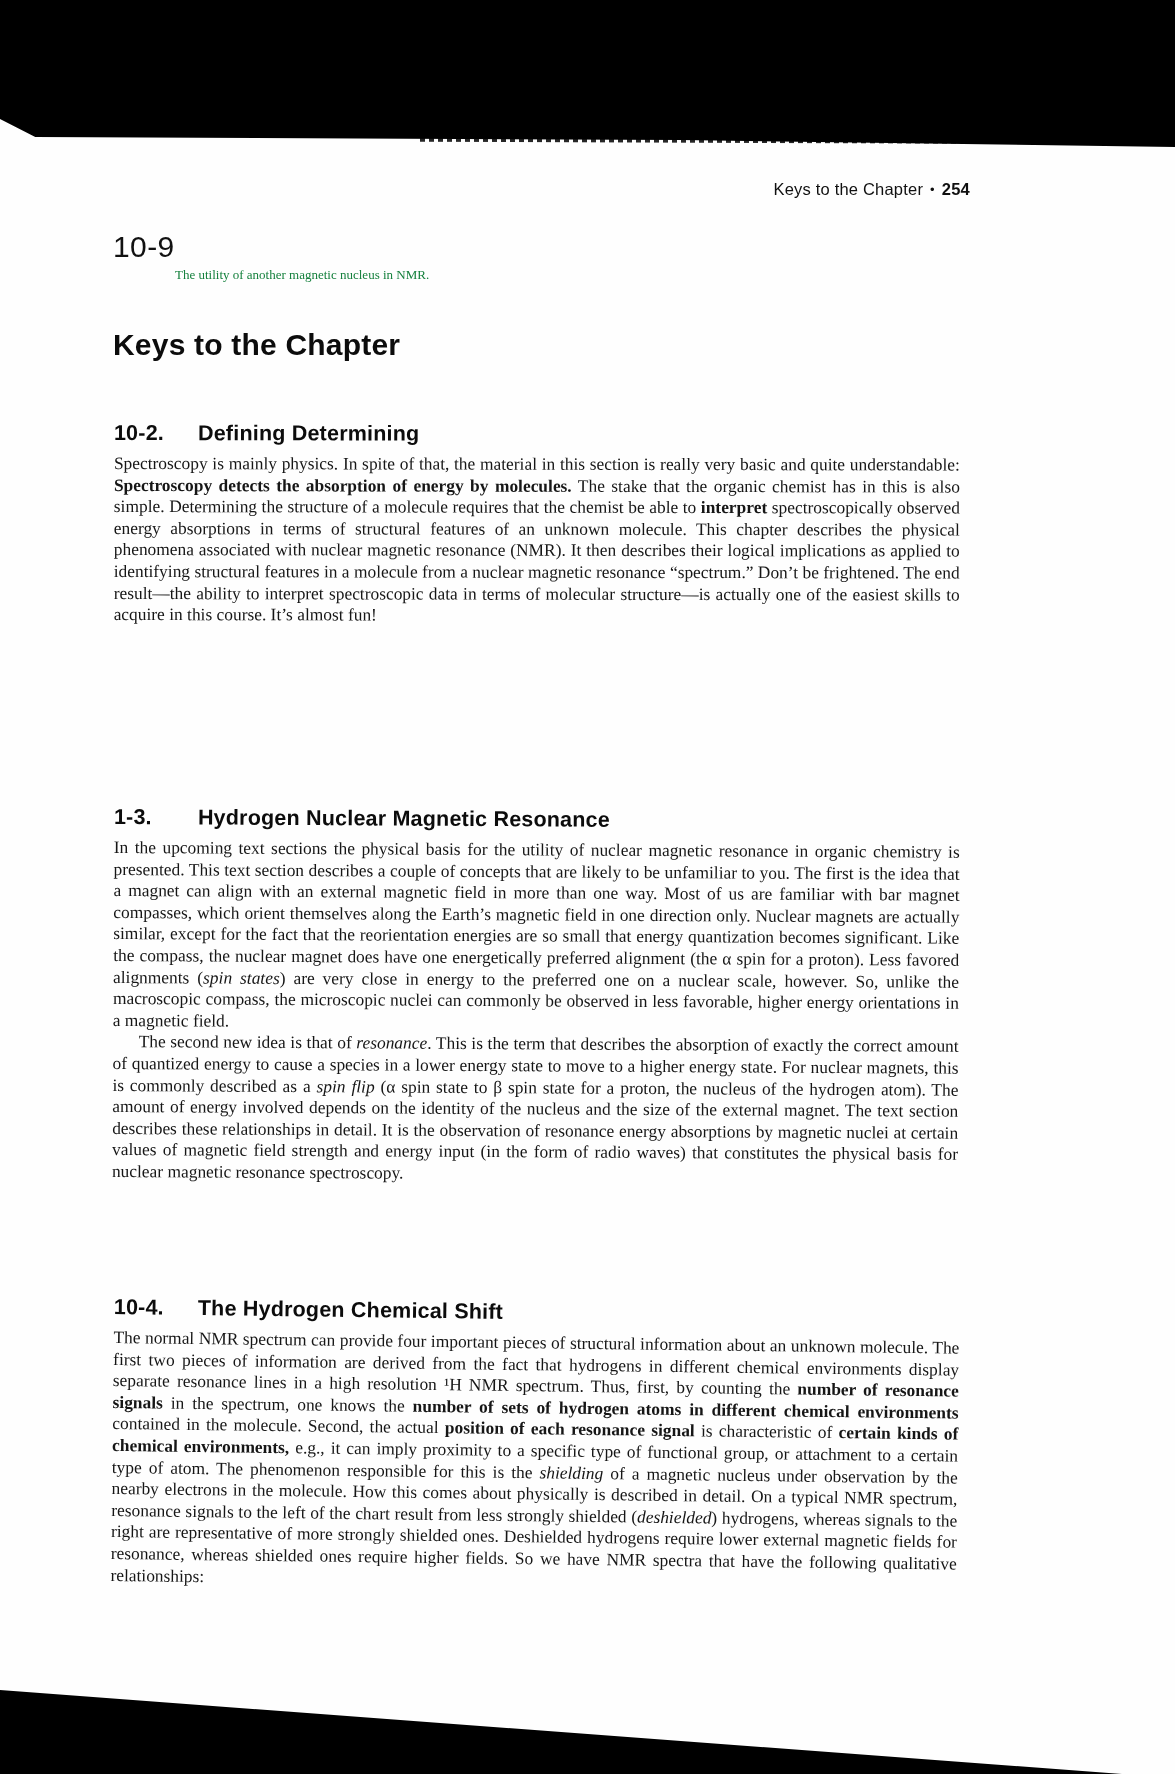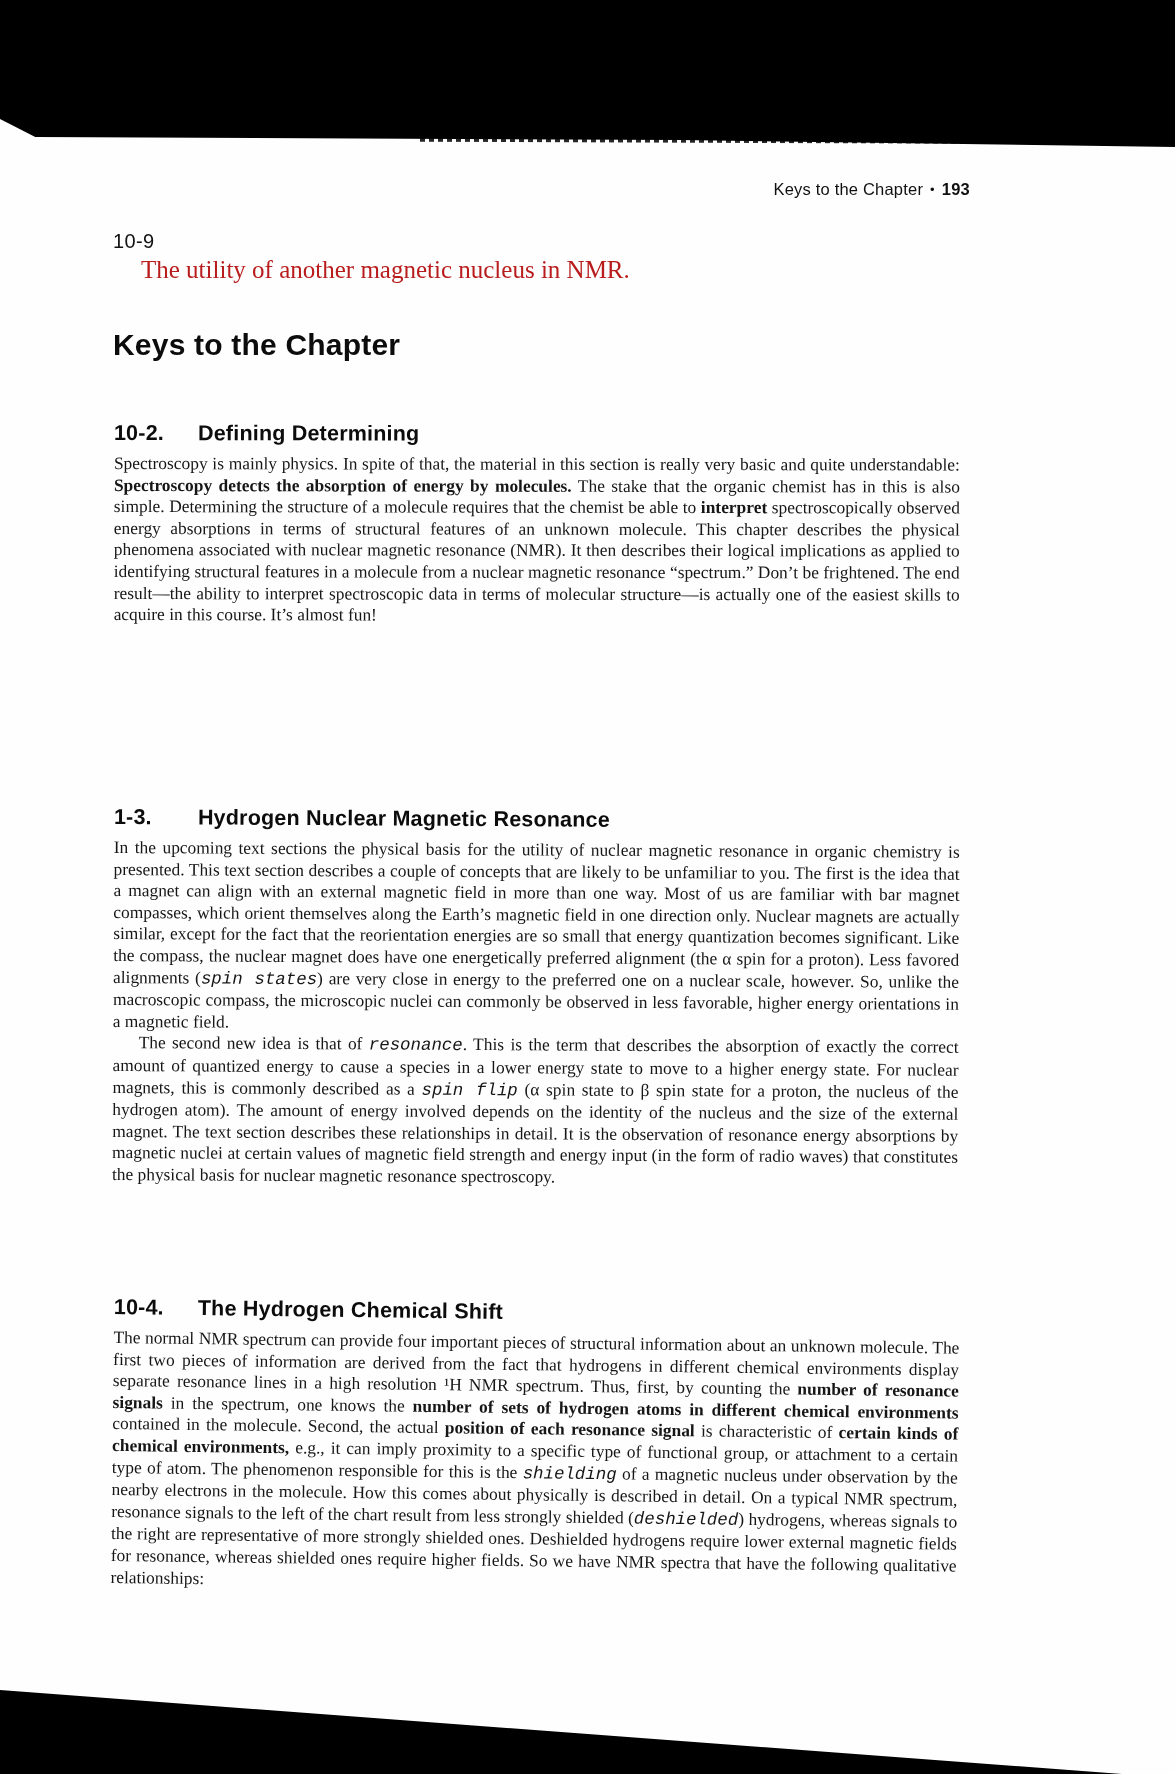--- a/index.html
+++ b/index.html
@@ -32,23 +32,23 @@
     position:absolute;top:180px;right:205px;
     font-family:"Liberation Sans",sans-serif;
     font-size:16.5px;letter-spacing:.2px;color:#101010;
     white-space:nowrap;
   }
   .running-header .sep{margin:0 7px;font-size:13px;vertical-align:1px;}
   .running-header .pageno{font-weight:bold;}
 
   
   .toc-item{position:absolute;left:113px;top:230px;}
-  .toc-line{display:flex;font-family:"Liberation Sans",sans-serif;font-size:20px;letter-spacing:.4px;color:#111;}
+  .toc-line{display:flex;font-family:"Liberation Sans",sans-serif;font-size:30px;letter-spacing:.4px;color:#111;}
   .toc-num{width:62px;flex:0 0 auto;}
-  .toc-sub{margin-left:28px;margin-top:3px;font-family:"Liberation Serif",serif;font-size:25px;color:#b91c1c;}
+  .toc-sub{margin-left:62px;margin-top:3px;font-family:"Liberation Serif",serif;font-size:13px;color:#15803d;}
 
   
   .main-heading{
     position:absolute;left:113px;top:328px;margin:0;
     font-family:"Liberation Sans",sans-serif;
     font-size:30px;font-weight:bold;letter-spacing:.2px;color:#0c0c0c;
   }
 
   
   #sections{position:absolute;left:114px;top:0;width:846px;height:100%;margin-top:33px;}
@@ -66,32 +66,32 @@
     font-size:21.5px;font-weight:bold;color:#0c0c0c;letter-spacing:.2px;
   }
   .sec-num{width:84px;flex:0 0 auto;}
 
   .body-par{
     margin:0;text-align:justify;
     font-size:17.4px;line-height:21.6px;color:#161616;
   }
   .body-par.indent{text-indent:26px;}
   .b{font-weight:bold;}
-  .i{font-style:italic;font-family:Liberation Mono, monospace;}
+  .i{font-style:italic;}
 </style>
 </head>
 <body>
 
 <div class="page">
 
   <div class="scan-bar-top"></div>
   <div class="scan-speckle"></div>
 
   <div class="running-header">
-    <span>Keys to the Chapter</span><span class="sep">•</span><span class="pageno">193</span>
+    <span>Keys to the Chapter</span><span class="sep">•</span><span class="pageno">254</span>
   </div>
 
   <div class="toc-item">
     <div class="toc-line">
       <span class="toc-num">10-9</span>
     </div>
     <div class="toc-sub">The utility of another magnetic nucleus in NMR.</div>
   </div>
 
   <h1 class="main-heading">Keys to the Chapter</h1>

